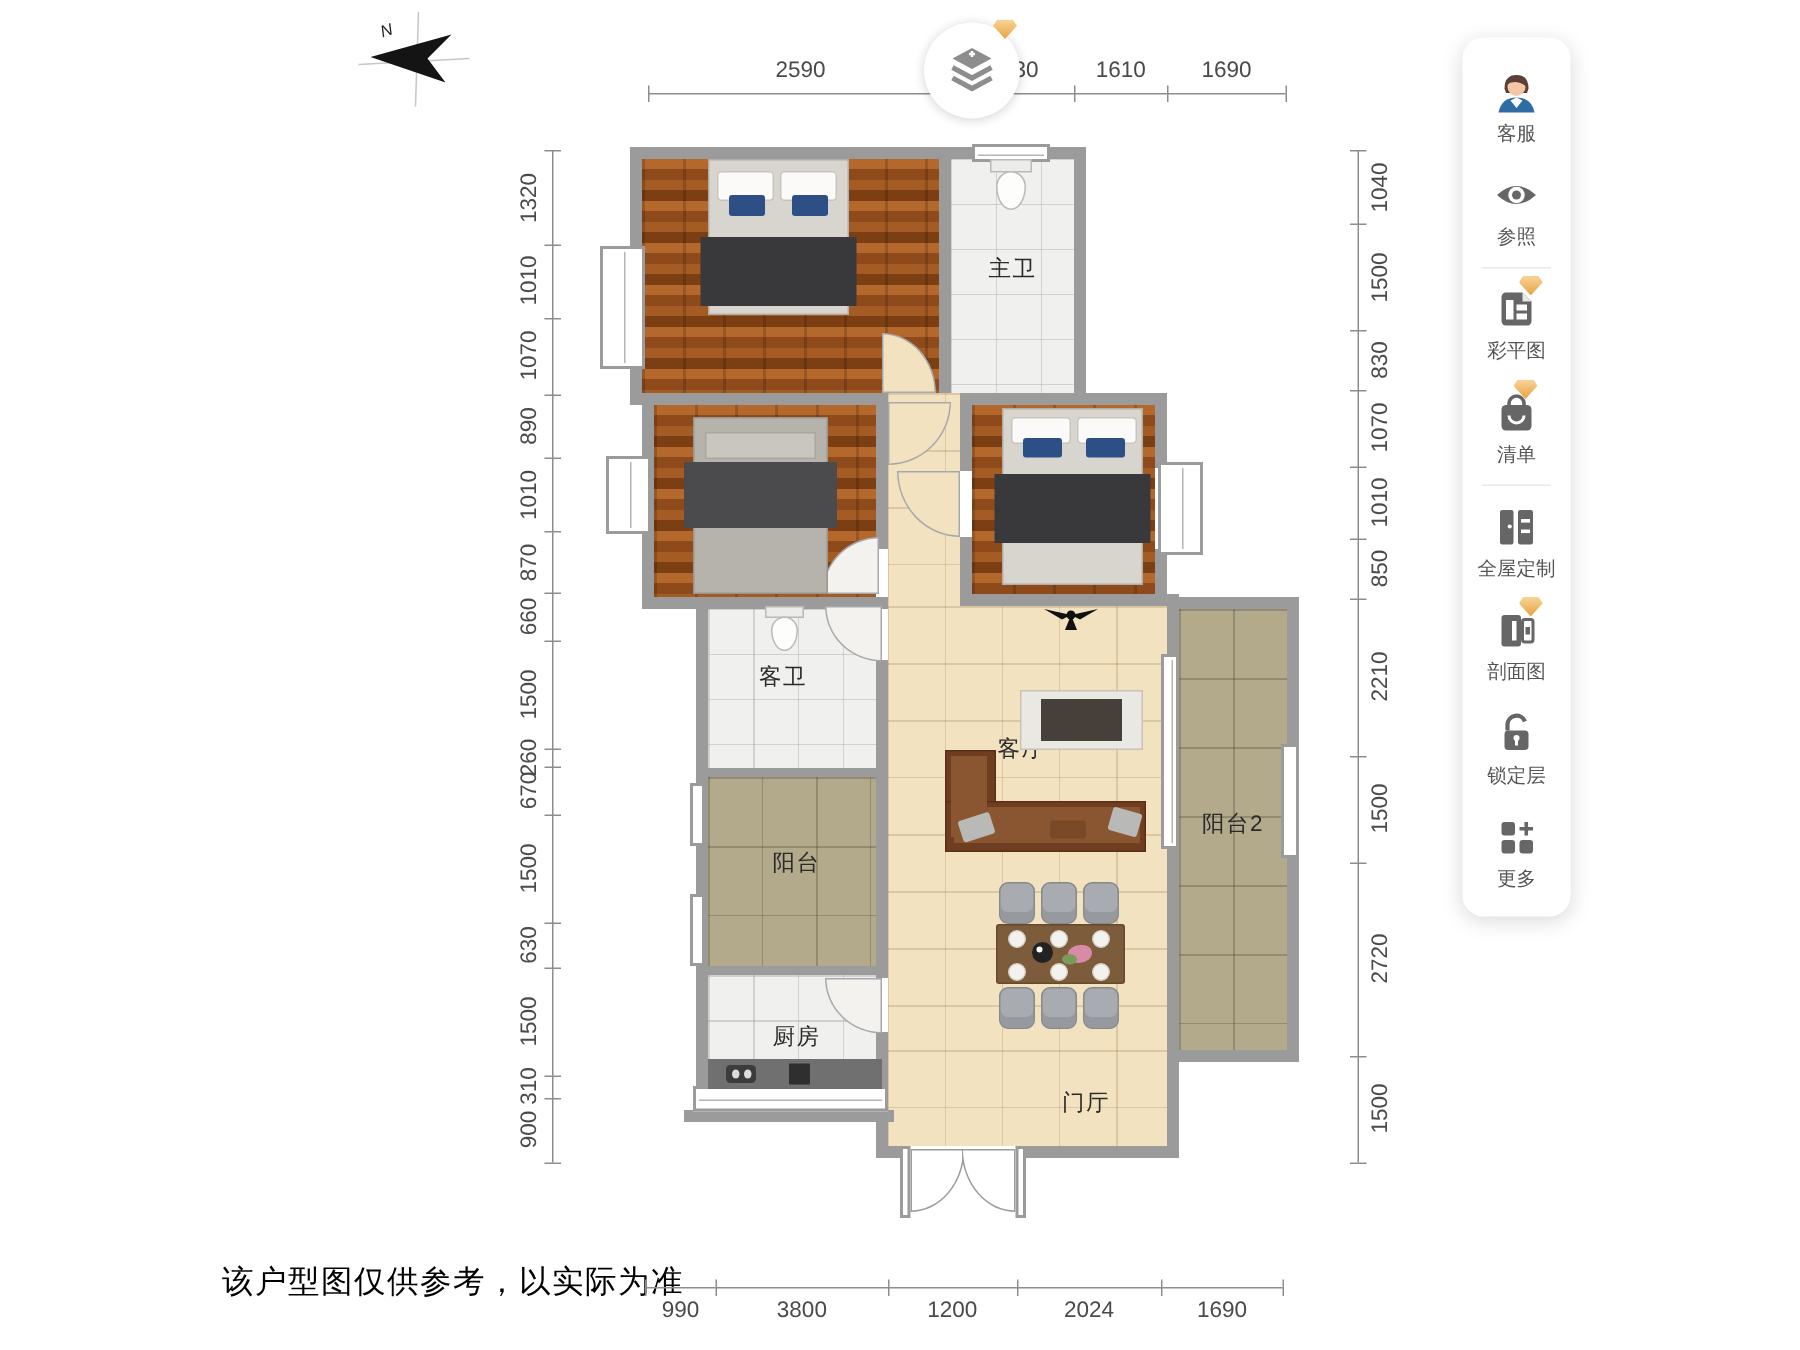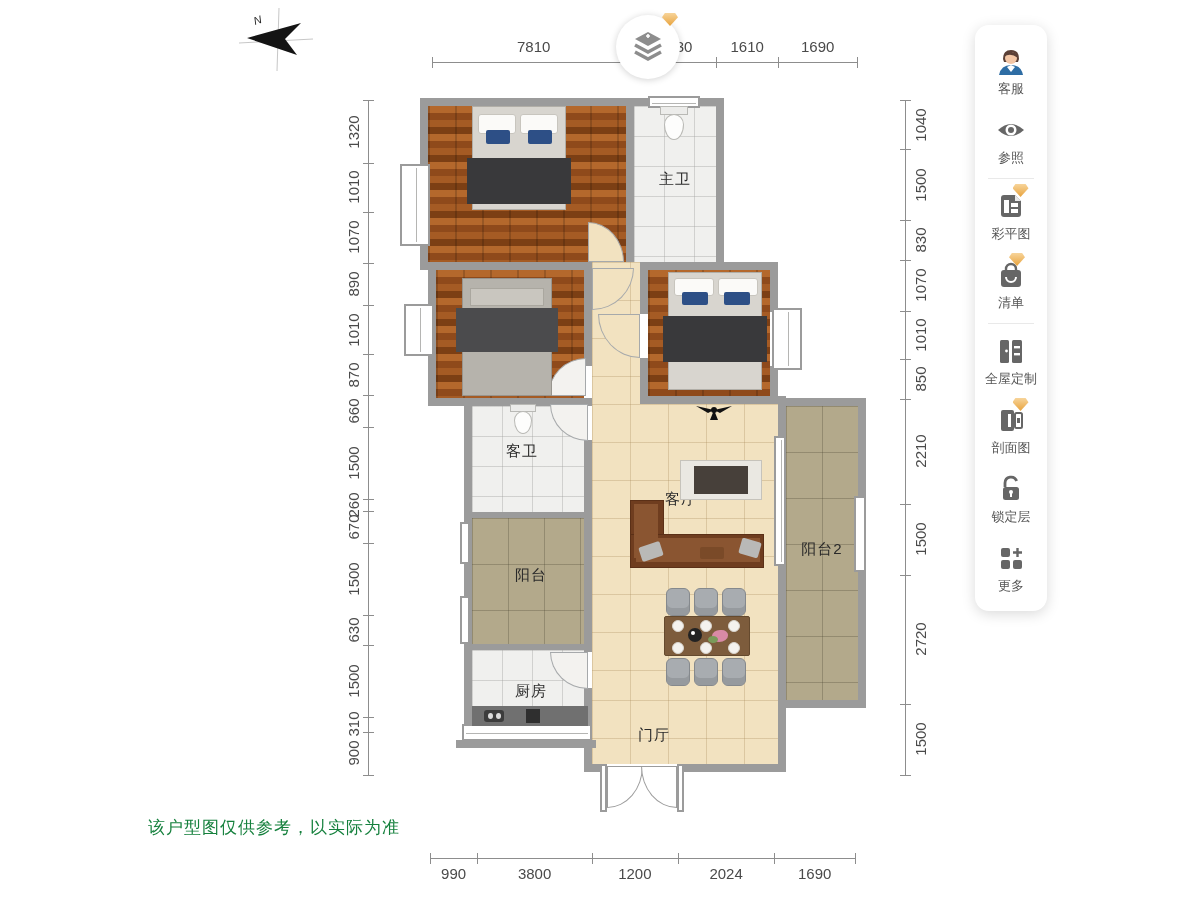--- a/index.html
+++ b/index.html
@@ -36,21 +36,21 @@
   #toolbar{position:absolute;left:975px;top:25px;width:72px;background:#fff;border-radius:14px;
        box-shadow:0 3px 14px rgba(0,0,0,.15);padding:12px 0 8px;display:flex;flex-direction:column;
        align-items:center;z-index:9}
   .tool{display:flex;flex-direction:column;align-items:center;gap:3px;margin:8px 0;cursor:pointer;position:relative}
   .tool .tlabel{font-size:13px;color:#555}
   .tdiv{width:46px;height:1px;background:#e9e9e9;margin:3px 0}
   #logo{position:absolute;left:616px;top:15px;width:64px;height:64px;border-radius:50%;background:#fff;
         box-shadow:0 1px 7px rgba(0,0,0,.18);z-index:8;display:flex;align-items:center;justify-content:center}
   #watermark{position:absolute;left:552px;top:420px;z-index:5;opacity:.08;color:#5a7186;
         font-weight:bold;font-size:30px;line-height:36px;pointer-events:none}
-  #disclaimer{position:absolute;left:148px;top:816px;font-size:17px;color:#15803d;letter-spacing:1px;z-index:1}
+  #disclaimer{position:absolute;left:148px;top:840px;font-size:21px;color:#000000;letter-spacing:1px;z-index:1}
   #compass{position:absolute;left:235px;top:5px;z-index:2}
 </style>
 </head>
 <body>
 
 <div id="compass">
   <svg width="82" height="70" viewBox="0 0 82 70">
     <line x1="4" y1="38" x2="78" y2="34" stroke="#c7c7c7" stroke-width="1"></line>
     <line x1="44" y1="3" x2="42" y2="66" stroke="#c7c7c7" stroke-width="1"></line>
     <polygon points="12,33 66,18 50,34 62,50" fill="#141414"></polygon>
@@ -203,34 +203,34 @@
 <div class="chair" style="left:666px;top:658px"></div>
 <div class="chair" style="left:694px;top:658px"></div>
 <div class="chair" style="left:722px;top:658px"></div>
 
 <div class="room-label" style="left:650px;top:170px;width:50px;text-align:center">主卫</div>
 <div class="room-label" style="left:506px;top:442px;width:50px;text-align:left">客卫</div>
 <div class="room-label under" style="left:656px;top:490px;width:50px;text-align:center">客厅</div>
 <div class="room-label" style="left:506px;top:566px;width:50px;text-align:center">阳台</div>
 <div class="room-label" style="left:790px;top:540px;width:64px;text-align:center">阳台2</div>
 <div class="room-label" style="left:506px;top:682px;width:50px;text-align:center">厨房</div>
-<div class="room-label" style="left:638px;top:726px;width:50px;text-align:left">门厅</div>
+<div class="room-label" style="left:690px;top:726px;width:50px;text-align:right">门厅</div>
 
 <div id="watermark">
 </div>
 <div id="disclaimer">该户型图仅供参考，以实际为准</div>
 
 <div id="rulers">
     <div class="rline" style="left: 432px; top: 62px; width: 425px; height: 1px;"></div>
     <div class="rtick" style="left: 432px; top: 57px; width: 1px; height: 11px;"></div>
     <div class="rtick" style="left: 635.423px; top: 57px; width: 1px; height: 11px;"></div>
     <div class="rtick" style="left: 715.954px; top: 57px; width: 1px; height: 11px;"></div>
     <div class="rtick" style="left: 778.331px; top: 57px; width: 1px; height: 11px;"></div>
     <div class="rtick" style="left: 857px; top: 57px; width: 1px; height: 11px;"></div>
-    <div class="dim" style="left: 533.711px; top: 38px; transform: translateX(-50%);">7810</div>
+    <div class="dim" style="left: 533.711px; top: 38px; transform: translateX(-50%);">2590</div>
     <div class="dim" style="left: 675.688px; top: 38px; transform: translateX(-50%);">1730</div>
     <div class="dim" style="left: 747.142px; top: 38px; transform: translateX(-50%);">1610</div>
     <div class="dim" style="left: 817.665px; top: 38px; transform: translateX(-50%);">1690</div>
     <div class="rline" style="left: 430px; top: 858px; width: 425px; height: 1px;"></div>
     <div class="rtick" style="left: 430px; top: 853px; width: 1px; height: 11px;"></div>
     <div class="rtick" style="left: 477.275px; top: 853px; width: 1px; height: 11px;"></div>
     <div class="rtick" style="left: 591.882px; top: 853px; width: 1px; height: 11px;"></div>
     <div class="rtick" style="left: 677.837px; top: 853px; width: 1px; height: 11px;"></div>
     <div class="rtick" style="left: 774.298px; top: 853px; width: 1px; height: 11px;"></div>
     <div class="rtick" style="left: 855px; top: 853px; width: 1px; height: 11px;"></div>

